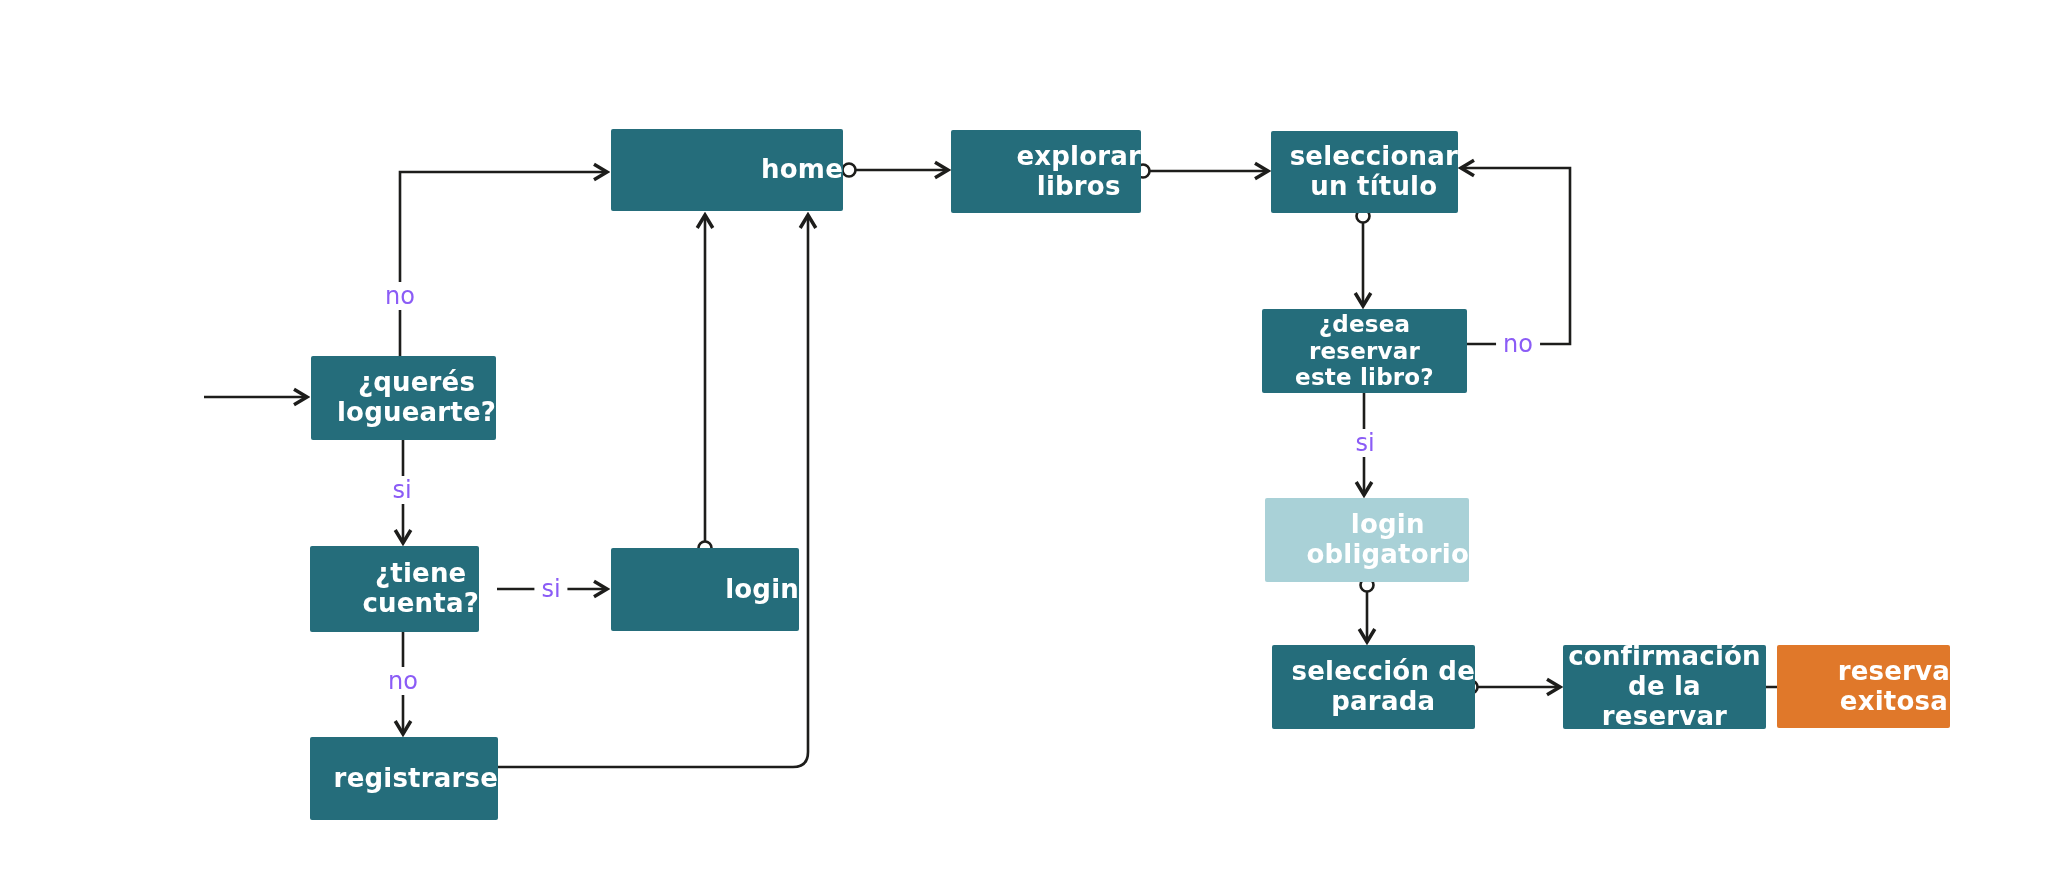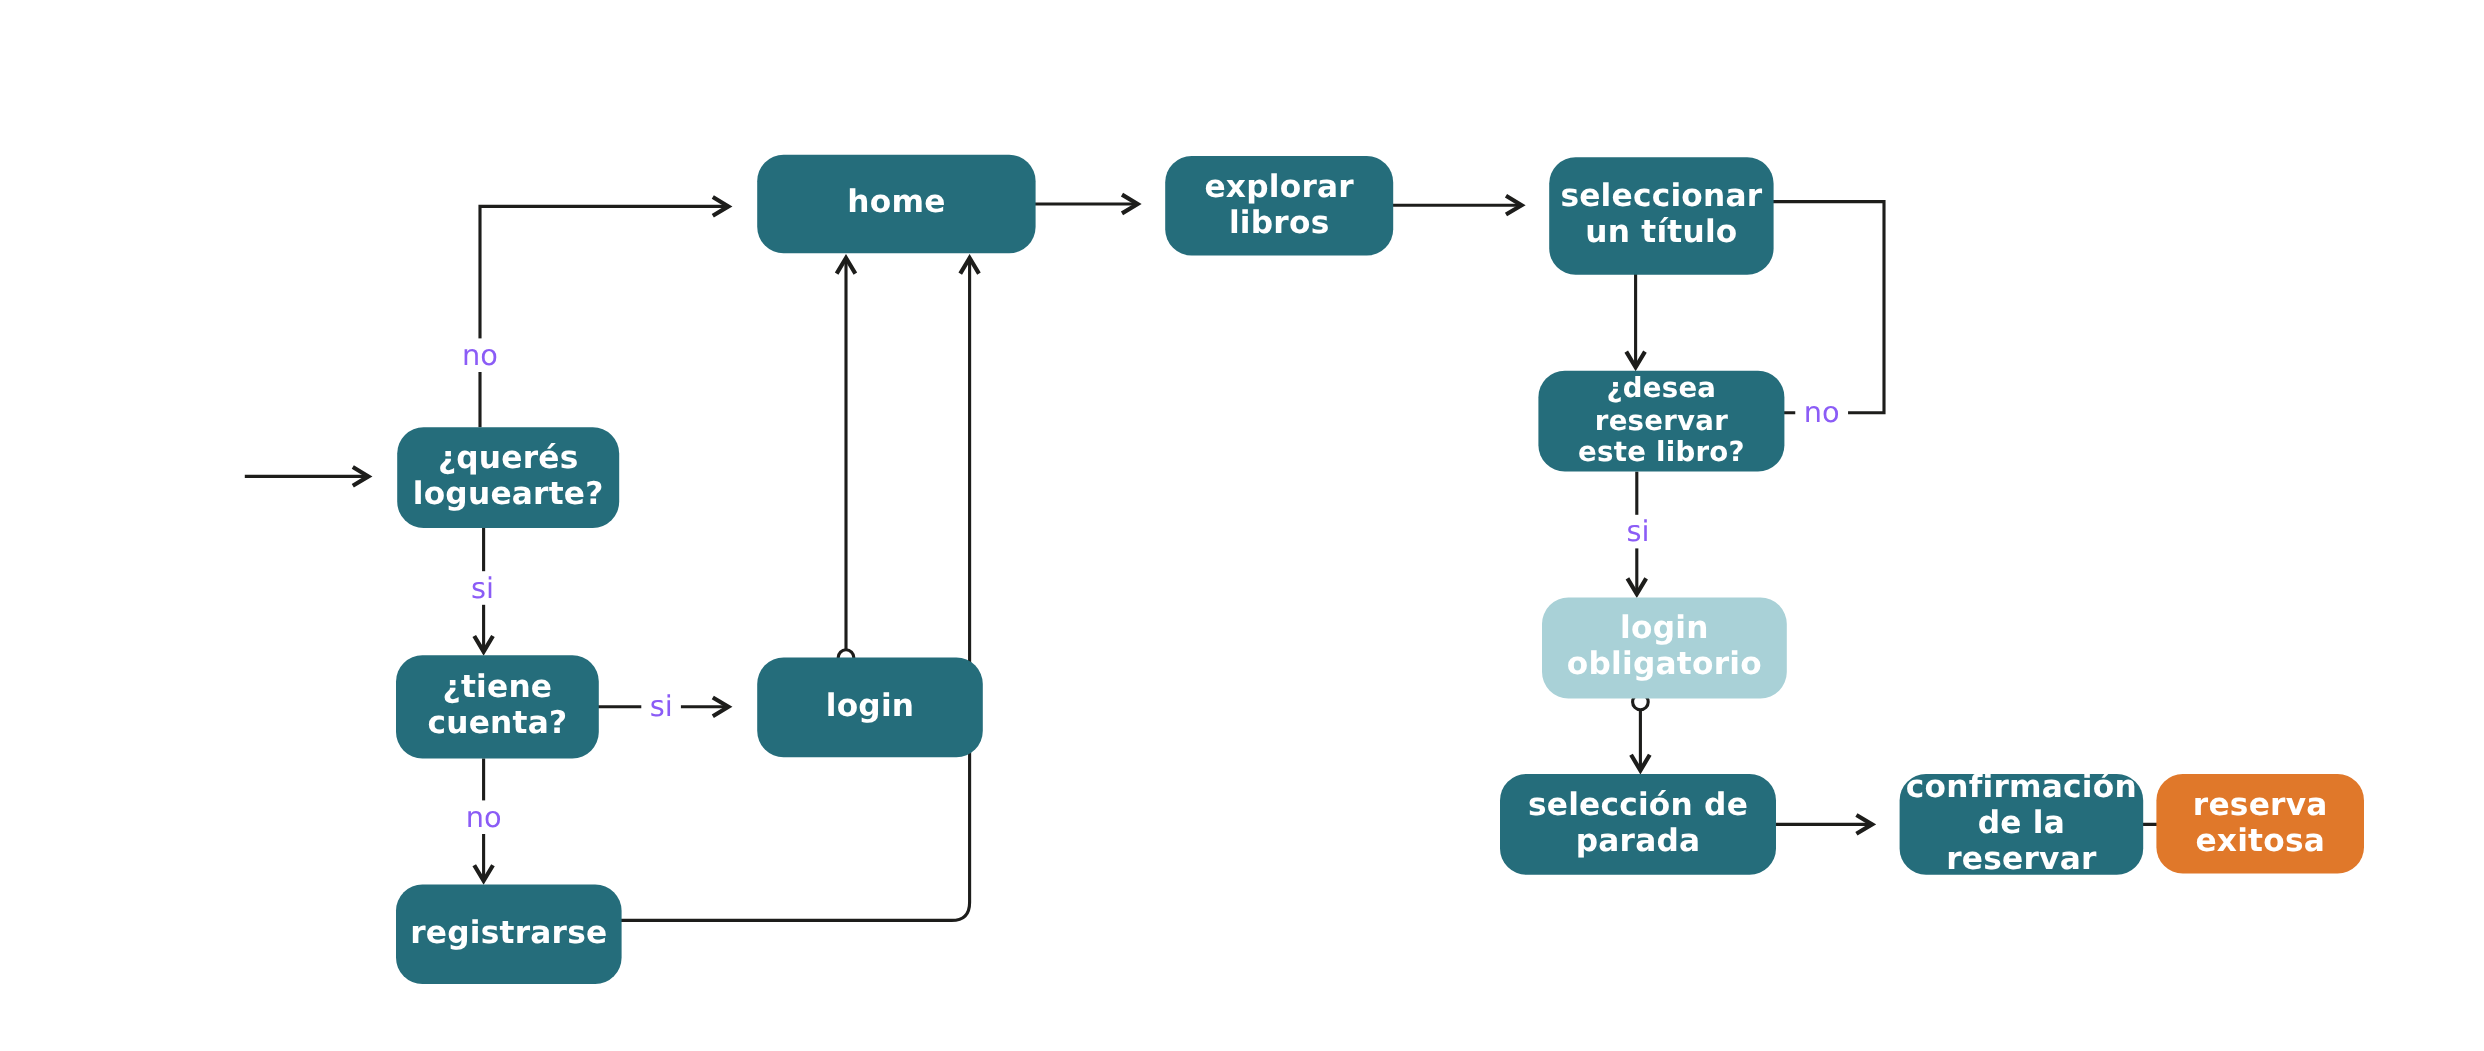--- a/index.html
+++ b/index.html
@@ -6,25 +6,24 @@
   #canvas{
     position:relative;
     width:2070px;height:876px;
     background:#ffffff;
     overflow:hidden;
     font-family:"DejaVu Sans","Liberation Sans",sans-serif;
   }
   #wires{position:absolute;left:0;top:0;width:2070px;height:876px;}
   .node{
     position:absolute;
-    display:flex;align-items:center;justify-content:center;
-    border-radius:22px;
+    display:flex;align-items:center;justify-content:flex-end;
+    border-radius:2px;
     text-align:center;
     box-sizing:border-box;
-    margin-left:20px;
   }
   .node-label{
     color:#ffffff;
     font-weight:700;
     font-size:26px;
     line-height:1.15;
     white-space:pre-line;
     letter-spacing:0.2px;
   }
   .node.small .node-label{font-size:23px;}
@@ -95,36 +94,36 @@
 
   <div class="node teal" style="left:611px;top:129px;width:232px;height:82px">
     <span class="node-label">home</span>
   </div>
 
   <div class="node teal" style="left:951px;top:130px;width:190px;height:83px">
     <span class="node-label">explorar
 libros</span>
   </div>
 
-  <div class="node teal" style="left:1271px;top:131px;width:187px;height:98px">
+  <div class="node teal" style="left:1271px;top:131px;width:187px;height:82px">
     <span class="node-label">seleccionar
 un título</span>
   </div>
 
   <div class="node teal small" style="left:1262px;top:309px;width:205px;height:84px">
     <span class="node-label">¿desea reservar
 este libro?</span>
   </div>
 
   <div class="node light" style="left:1265px;top:498px;width:204px;height:84px">
     <span class="node-label">login
 obligatorio</span>
   </div>
 
-  <div class="node teal" style="left:1230px;top:645px;width:230px;height:84px">
+  <div class="node teal" style="left:1272px;top:645px;width:203px;height:84px">
     <span class="node-label">selección de
 parada</span>
   </div>
 
   <div class="node teal" style="left:1563px;top:645px;width:203px;height:84px">
     <span class="node-label">confirmación
 de la reservar</span>
   </div>
 
   <div class="node orange" style="left:1777px;top:645px;width:173px;height:83px">

